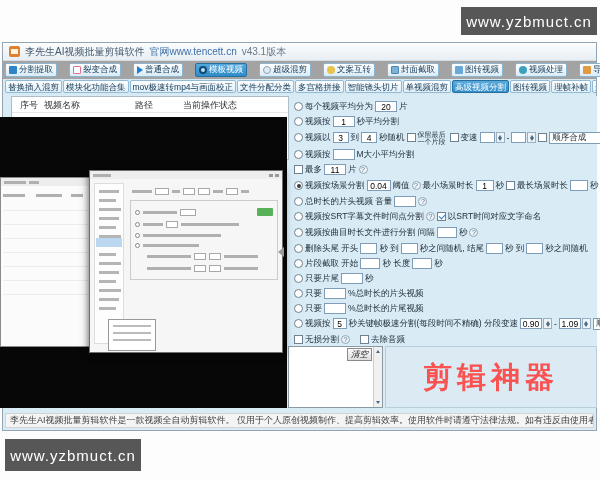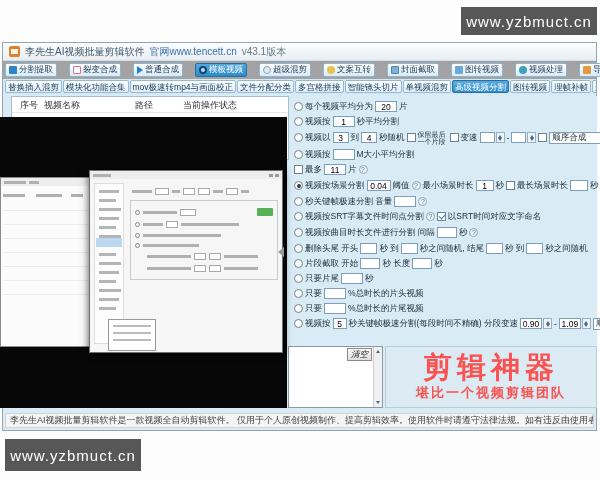--- a/index.html
+++ b/index.html
@@ -268,21 +268,21 @@
         <input class="ti" style="width: 18px;" value="1">
         <span>秒</span>
         <span class="cb"></span>
         <span>最长场景时长</span>
         <input class="ti" style="width: 18px;">
         <span>秒</span>
       </div>
 
       <div class="orow" style="top:99px">
         <span class="rb"></span>
-        <span>秒关键帧极速分割 音量</span>
+        <span>总时长的片头视频 音量</span>
         <input class="ti" style="width: 22px;">
         <span class="info">?</span>
       </div>
 
       <div class="orow" style="top:114px">
         <span class="rb"></span>
         <span>视频按SRT字幕文件时间点分割</span>
         <span class="info">?</span>
         <span class="cb on"></span>
         <span>以SRT时间对应文字命名</span>
@@ -353,33 +353,39 @@
         <input class="ti" style="width: 22px;" value="1.09">
         <span class="spin">
             <i class="tri-up"></i>
             <i class="tri-dn"></i>
           </span>
         <span class="dd">
             <span>顺序合成</span>
           </span>
       </div>
 
+      <div class="orow" style="top:237px">
+        <span class="cb"></span>
+        <span>无损分割</span>
+        <span class="info">?</span>
+        <span class="cb" style="margin-left:8px"></span>
+        <span>去除音频</span>
+      </div>
     </div>
 
     <div id="logbox">
       <button id="clear-btn">清空</button>
       <span class="sb">
           <i class="tri-up"></i>
           <i class="tri-dn"></i>
         </span>
     </div>
 
     <div id="promo">
       <span class="head">剪辑神器</span>
-      <span class="sub">堪比一个视频剪辑团队</span>
     </div>
 
     <div id="statusbar">
       <span>李先生AI视频批量剪辑软件是一款视频全自动剪辑软件。 仅用于个人原创视频制作、提高剪辑效率。使用软件时请遵守法律法规。如有违反由使用者自行承担全部责任!</span>
     </div>
   </div>
 
   <div id="black">
     <div id="lwin">
       <div class="mini-title">

